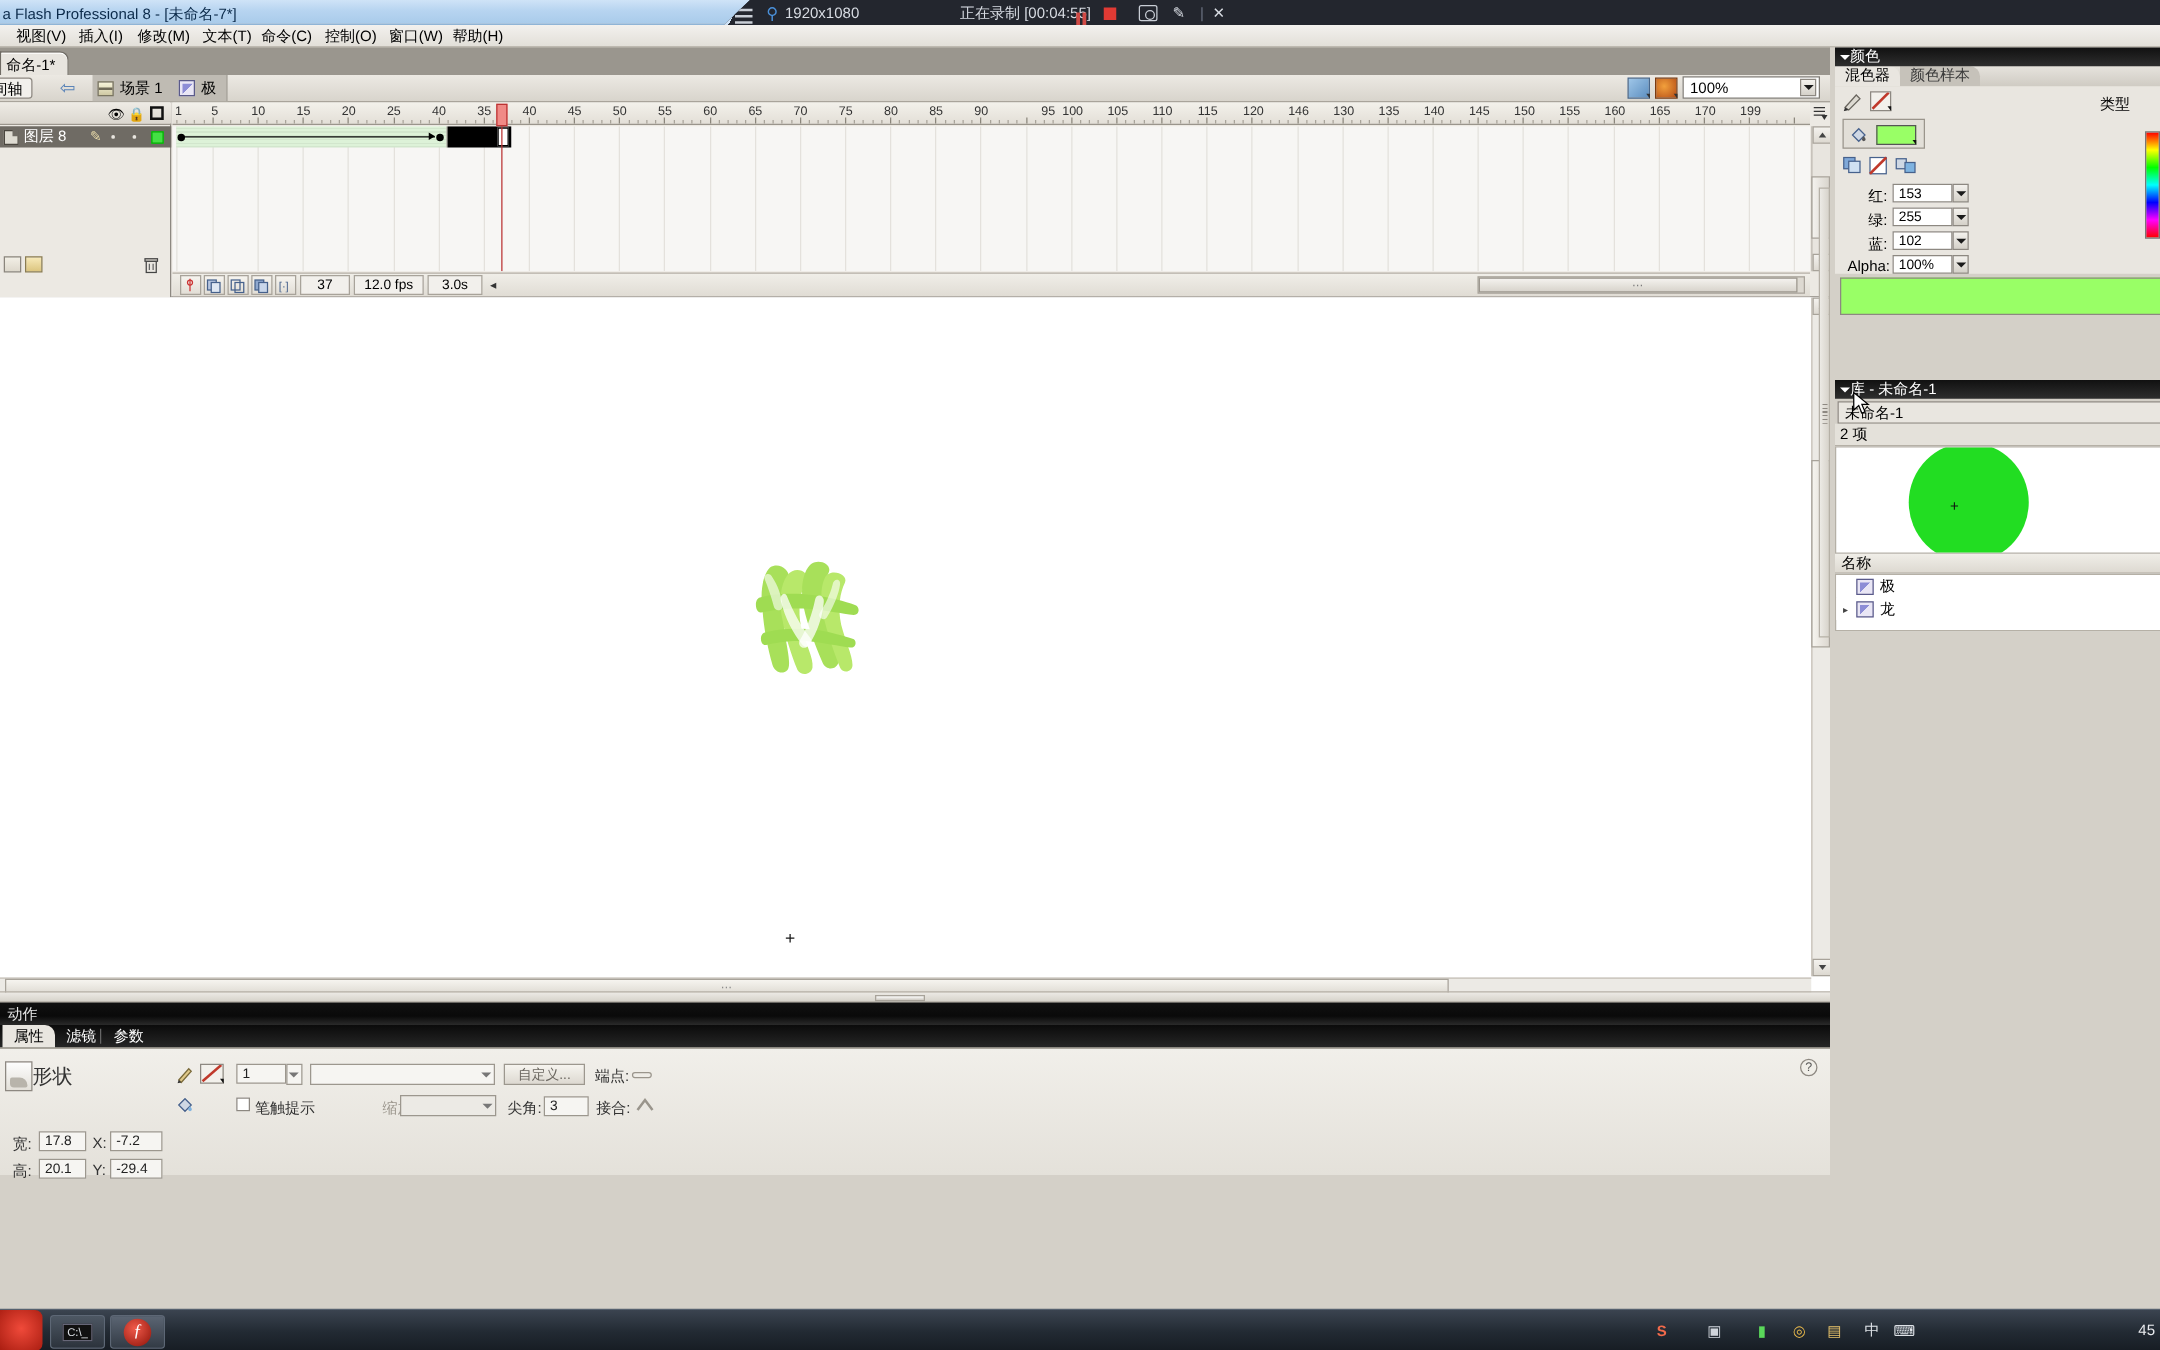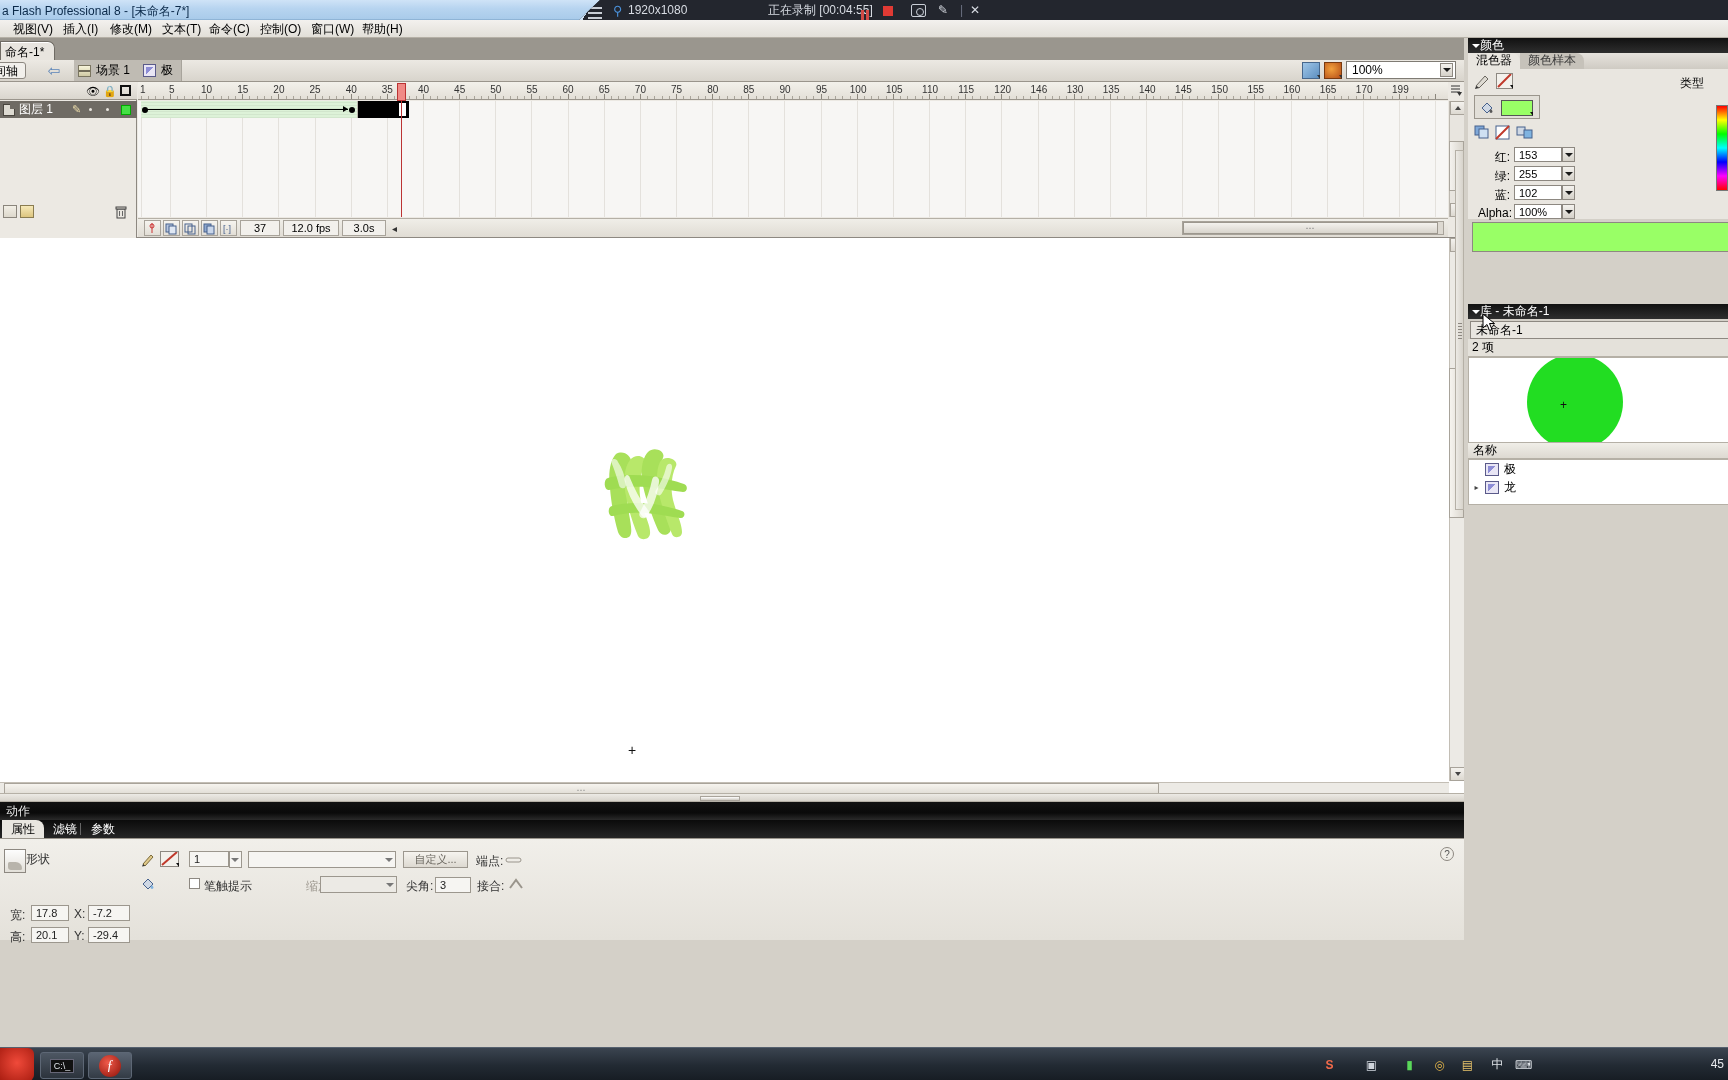--- a/index.html
+++ b/index.html
@@ -366,21 +366,21 @@
 <div id="timeline">
 
   <div id="layercol">
     <div id="layerhdr">
       <span class="lh-ico" id="eye">👁</span>
       <span class="lh-ico" id="lock">🔒</span>
       <span class="lh-ico" id="outl"></span>
     </div>
     <div id="layerrow">
       <span class="pg"></span>
-      <span class="nm">图层 1</span>
+      <span class="nm">图层 8</span>
       <span class="pen2">✎</span>
       <span class="d1"></span>
       <span class="d2"></span>
       <span class="sq"></span>
     </div>
     <div id="layertools">
       <span class="lt lt1"></span>
       <span class="lt lt2"></span>
     </div>
     <div id="trash">
@@ -586,21 +586,21 @@
       <div class="rt" style="left: 316.12px;">45</div>
       <div class="rt" style="left: 352.27px;">50</div>
       <div class="rt" style="left: 388.42px;">55</div>
       <div class="rt" style="left: 424.57px;">60</div>
       <div class="rt" style="left: 460.72px;">65</div>
       <div class="rt" style="left: 496.87px;">70</div>
       <div class="rt" style="left: 533.02px;">75</div>
       <div class="rt" style="left: 569.17px;">80</div>
       <div class="rt" style="left: 605.32px;">85</div>
       <div class="rt" style="left: 641.47px;">90</div>
-      <div class="rt" style="left: 678px;">95</div>
+      <div class="rt" style="left: 695px;">95</div>
       <div class="rt" style="left: 711.77px;">100</div>
       <div class="rt" style="left: 747.92px;">105</div>
       <div class="rt" style="left: 784.07px;">110</div>
       <div class="rt" style="left: 820.22px;">115</div>
       <div class="rt" style="left: 856.37px;">120</div>
       <div class="rt" style="left: 892.52px;">146</div>
       <div class="rt" style="left: 928.67px;">130</div>
       <div class="rt" style="left: 964.82px;">135</div>
       <div class="rt" style="left: 1000.97px;">140</div>
       <div class="rt" style="left: 1037.12px;">145</div>
@@ -762,21 +762,21 @@
 <div id="proptabs">
   <div class="ptab sel" style="left:2px">属性</div>
   <div class="ptab" style="left:44px">滤镜</div>
   <div class="psep" style="left:80px"></div>
   <div class="ptab" style="left:82px">参数</div>
 
 </div>
 
 <div id="propbody">
   <div class="shicon"></div>
-  <div class="plabel" style="left:26px;top:12px;font-size:12px">形状</div>
+  <div class="plabel" style="left:26px;top:12px;font-size:16px">形状</div>
 
   <div style="position:absolute;left:141px;top:13px;width:15px;height:15px">
     <svg width="15" height="15">
         <path d="M2 12 L10 3 L12 5 L4 14 Z" fill="#e0c98a" stroke="#7a6a3a"></path>
         <path d="M2 12 L4 14 L1 14.5 Z" fill="#333"></path>
       </svg>
   </div>
   <div style="position:absolute;left:160px;top:12px;width:19px;height:16px;background:#f3f1ec;border:1px solid #8d8881">
     <svg width="17" height="14">
         <line x1="1" y1="13" x2="16" y2="0" stroke="#c0392b" stroke-width="2"></line>

